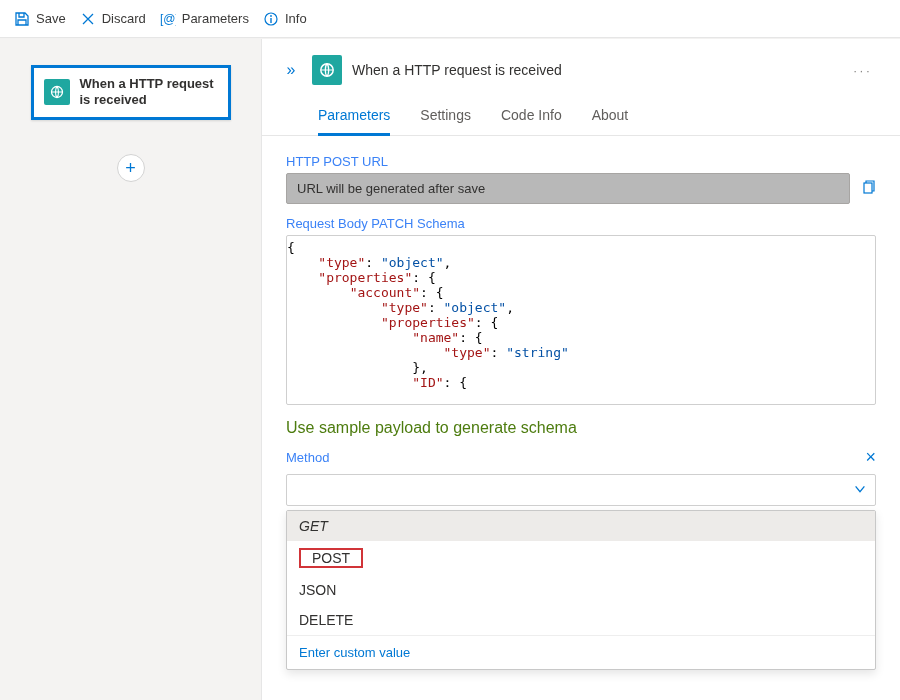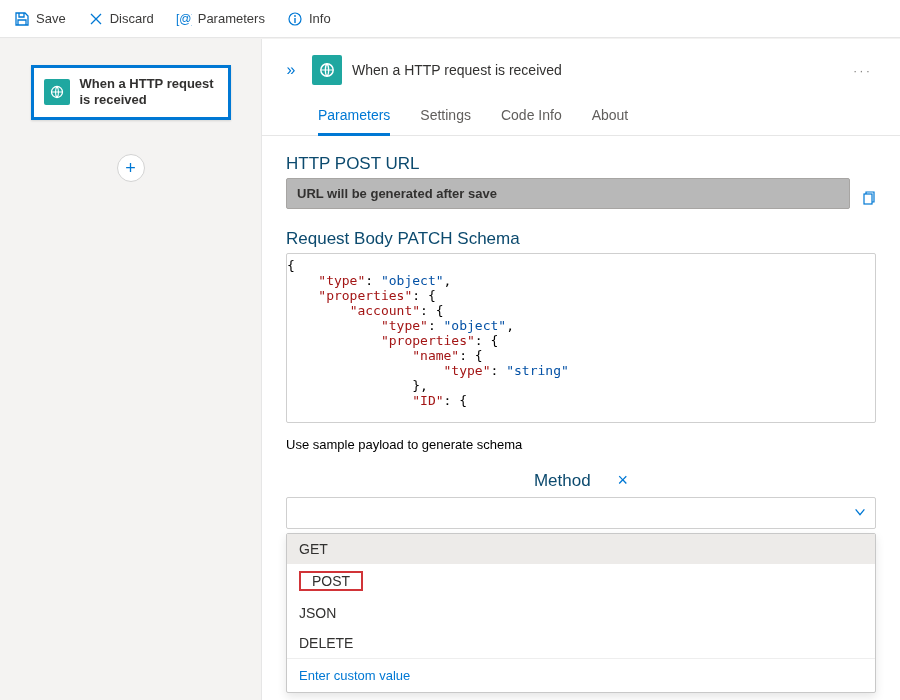--- a/index.html
+++ b/index.html
@@ -9,21 +9,21 @@
     color: #323130;
     background: #fff;
     width: 900px;
     height: 700px;
     overflow: hidden;
   }
   
   .toolbar {
     display: flex;
     align-items: center;
-    gap: 22px;
+    gap: 14px;
     padding: 6px 14px;
     border-bottom: 1px solid #e6e6e6;
     color: #3b3a39;
     height: 38px;
   }
   .toolbar-item {
     display: flex; align-items: center; gap: 6px;
     cursor: pointer;
     font-size: 13px;
   }
@@ -86,65 +86,65 @@
   .tabs {
     display: flex; gap: 30px;
     padding: 22px 0 0 56px;
     border-bottom: 1px solid #e6e6e6;
     font-size: 14px;
   }
   .tab { padding-bottom: 10px; cursor: pointer; color: #605e5c; }
   .tab.active { color: #0078d4; border-bottom: 3px solid #0078d4; margin-bottom: -1px; font-weight: 500; }
   
   .panel-body { padding: 18px 24px 0 24px; overflow-y: auto; flex:1; }
-  .field-label { font-size: 17px; color: #0c4a6e; margin-bottom: 4px; }
-  .url-row { display:flex; align-items:flex-end; gap:10px; margin-bottom: 20px; font-weight: bold; }
+  .field-label { font-size: 13px; color: #3b82f6; margin-bottom: 4px; }
+  .url-row { display:flex; align-items:center; gap:10px; margin-bottom: 12px; }
   .url-field {
     flex:1; background: #b8b8b8; color: #323130;
     border: 1px solid #a7a5a3; border-radius: 2px;
     padding: 7px 10px; font-size: 13px;
   }
   .copy-btn { color: #0078d4; cursor: pointer; }
   .schema-box {
     border: 1px solid #cfcfcf; border-radius: 2px;
     height: 170px; overflow: auto;
     font-family: Consolas, monospace; font-size: 13px;
     padding: 4px 6px 4px 0;
     background: #fff;
     margin-bottom: 14px;
     white-space: pre;
   }
   .json-key { color: #a31515; }
   .json-str { color: #0451a5; }
   .json-pun { color: #000; }
-  .plain-link { color: #000000; font-size: 13px; cursor: pointer; margin-bottom: 12px; display:inline-block; }
+  .plain-link { color: #4d7c0f; font-size: 16px; cursor: pointer; margin-bottom: 4px; display:inline-block; }
   
   .method-row { margin-top: 6px; }
-  .method-header { display:flex; justify-content: center; align-items:center;gap:27px; }
+  .method-header { display:flex; justify-content: space-between; align-items:center;gap:27px; }
   .method-x { color:#0078d4; cursor:pointer; font-size:18px;}
   .method-select {
     margin-top: 6px;
     border: 1px solid #cfcfcf; border-radius: 2px;
     height: 32px;
     display:flex; align-items:center; justify-content:flex-end;
     padding: 0 8px;
     cursor: pointer;
     background:#fff;
   }
   .chev-down { color:#0078d4; }
   .method-dropdown {
     margin-top: 4px;
     border: 1px solid #c8c8c8; border-radius: 2px;
     background: #fff;
     box-shadow: 0 4px 10px rgba(0,0,0,0.1);
   }
   .method-option {
     padding: 7px 12px; font-size: 14px; cursor: pointer; position:relative;
   }
-  .method-option.hover { background: #edebe9; }
+  .method-option.hover { background: #edebe9; font-style: italic; }
   .method-option .highlight {
     border: 2px solid #d13438; padding: 0 11px; display:inline-block;
   }
   .method-custom { color: #0078d4; border-top:1px solid #eee; padding: 9px 12px; cursor:pointer; }
   .inline-svg { width:16px; height:16px; }
 </style>
 </head>
 <body>
 
 <div class="toolbar">

